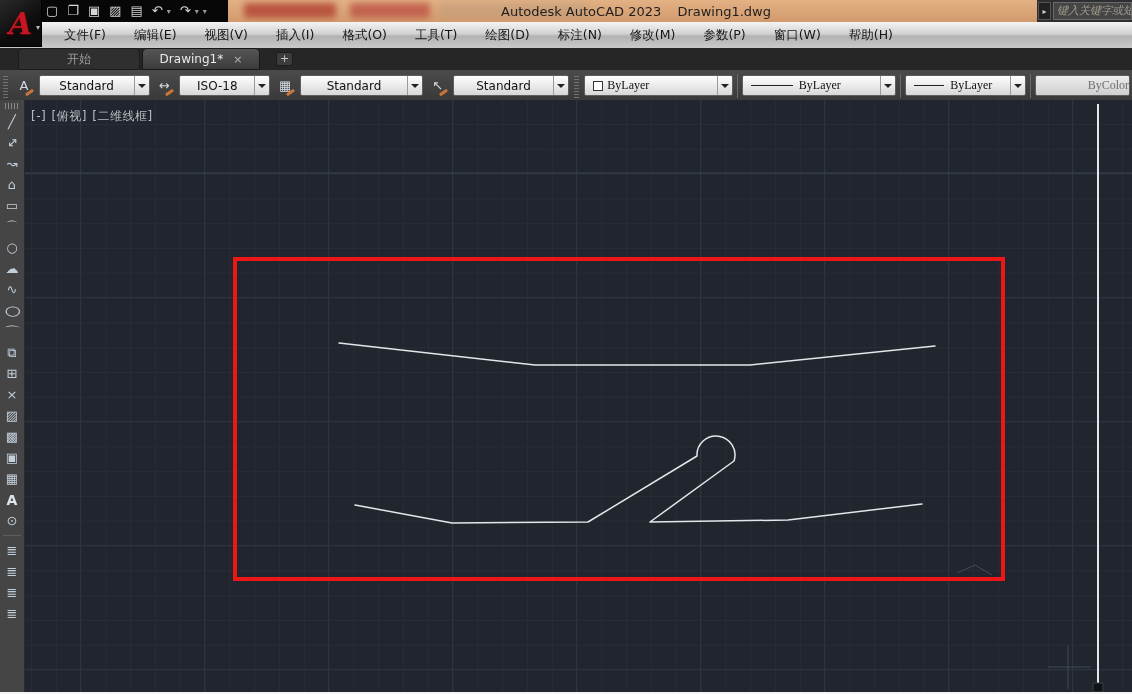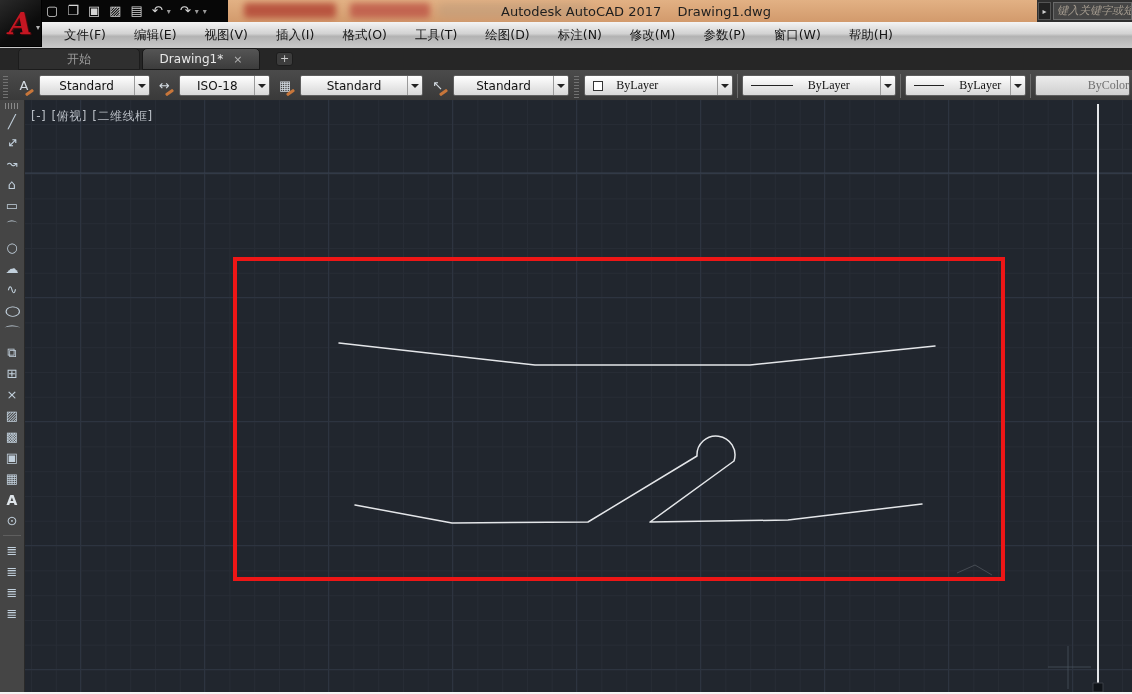--- a/index.html
+++ b/index.html
@@ -58,21 +58,21 @@
     background:repeating-linear-gradient(0deg,#7e7e7e 0 1px,transparent 1px 3px); opacity:.8; }
   .tb-icon { position:relative; width:24px; height:22px; margin:0 1px; display:flex; align-items:center;
     justify-content:center; color:#d4dbe2; font-size:13px; }
   .tb-icon .brush { position:absolute; right:2px; bottom:3px; width:9px; height:3px; background:#c8763a;
     transform:rotate(-35deg); border-radius:1px; }
   .dd { height:21px; background:linear-gradient(#fff,#d7d7d7); border:1px solid #5e5e5e; border-radius:2px;
     display:flex; align-items:center; font-size:12px; color:#111; position:relative; margin:0 2px; }
   .dd .dd-label { flex:1; text-align:center; white-space:nowrap; overflow:hidden; }
   .dd .dd-arrow { width:15px; height:100%; border-left:1px solid #9a9a9a; display:flex; align-items:center; justify-content:center; }
   .dd .dd-arrow:before { content:""; border:4px solid transparent; border-top-color:#222; margin-top:4px; }
-  .serif .dd-label { font-family:"Liberation Serif","DejaVu Serif",serif;margin-left:9px; }
+  .serif .dd-label { font-family:"Liberation Serif","DejaVu Serif",serif; }
   .swatch { width:10px; height:10px; border:1px solid #333; background:#fff; margin:0 4px 0 8px; }
   .lt-sample { width:42px; height:0; border-top:1px solid #222; margin:0 6px 0 8px; }
   #dd-bycolor { background:linear-gradient(#ececec,#cfcfcf); color:#707070; width:96px; }
   #dd-bycolor .dd-label { font-family:"Liberation Serif","DejaVu Serif",serif;text-align:right; }
   .vsep { width:1px; height:24px; background:#2c2c2c; border-right:1px solid #6b6b6b; margin:0 2px; }
 
   
   #lefttb { position:absolute; left:0; top:100px; width:25px; height:592px; background:#454545;
     border-right:1px solid #2a2a2a; display:flex; flex-direction:column; align-items:center; }
   #lefttb .tgrip { width:14px; height:6px; margin:3px 0 2px;
@@ -113,21 +113,21 @@
       <span class="qat-caret">▾</span>
       <span class="qat-btn">↷</span>
       <span class="qat-caret">▾</span>
       <span class="qat-caret">▾</span>
     </div>
     <div id="title-band">
       <div id="patch1" class="blur-patch"></div>
       <div id="patch2" class="blur-patch"></div>
       <div id="patch3" class="blur-patch"></div>
       <div id="title-text">
-        <span class="app">Autodesk AutoCAD 2017</span>
+        <span class="app">Autodesk AutoCAD 2023</span>
         <span class="doc">Drawing1.dwg</span>
       </div>
     </div>
     <div id="search-area">
       <div id="search-flyout">▸</div>
       <div id="search-box">键入关键字或短语</div>
     </div>
   </div>
 
   <div id="logo">

